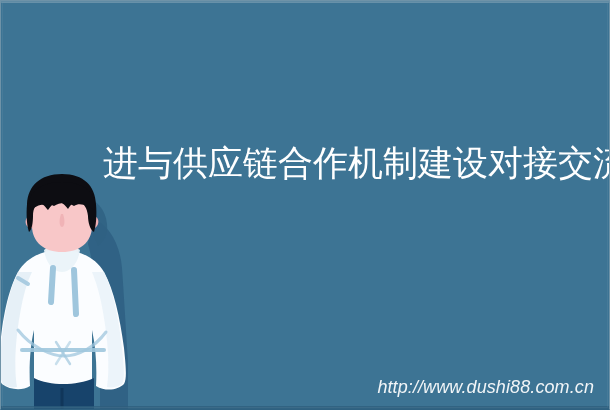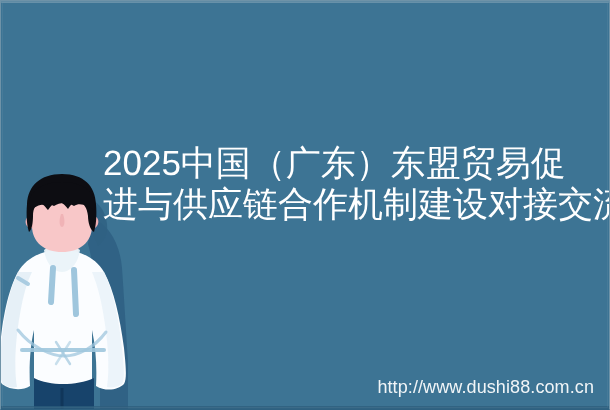--- a/index.html
+++ b/index.html
@@ -82,20 +82,21 @@
     position: absolute;
     right: 16px;
     bottom: 13px;
     color: #ffffff;
     opacity: .93;
     font-size: 18px;
     line-height: 20px;
     letter-spacing: .1px;
     z-index: 30;
     white-space: nowrap;
+    font-style: italic;
   }
 
   
   .character {
     position: absolute;
     left: -4px;
     top: 172px;
     width: 150px;
     height: 238px;
     z-index: 20;
@@ -201,19 +202,18 @@
                  C99 30 99 34 98 38
                  C92 34 84 30 78 34
                  C72 30 64 30 58 34
                  C52 30 42 32 35 38
                  C34 34 33 30 34 26 Z" fill="#0d0d12"></path>
       </g>
     </svg>
   </div>
 
   <div class="headline">
-    <span class="line">2025中国（广东）东盟贸易促</span>
     <span class="line">进与供应链合作机制建设对接交流</span>
   </div>
 
   <div class="watermark">http://www.dushi88.com.cn</div>
 
 </div>
 
 </body></html>

